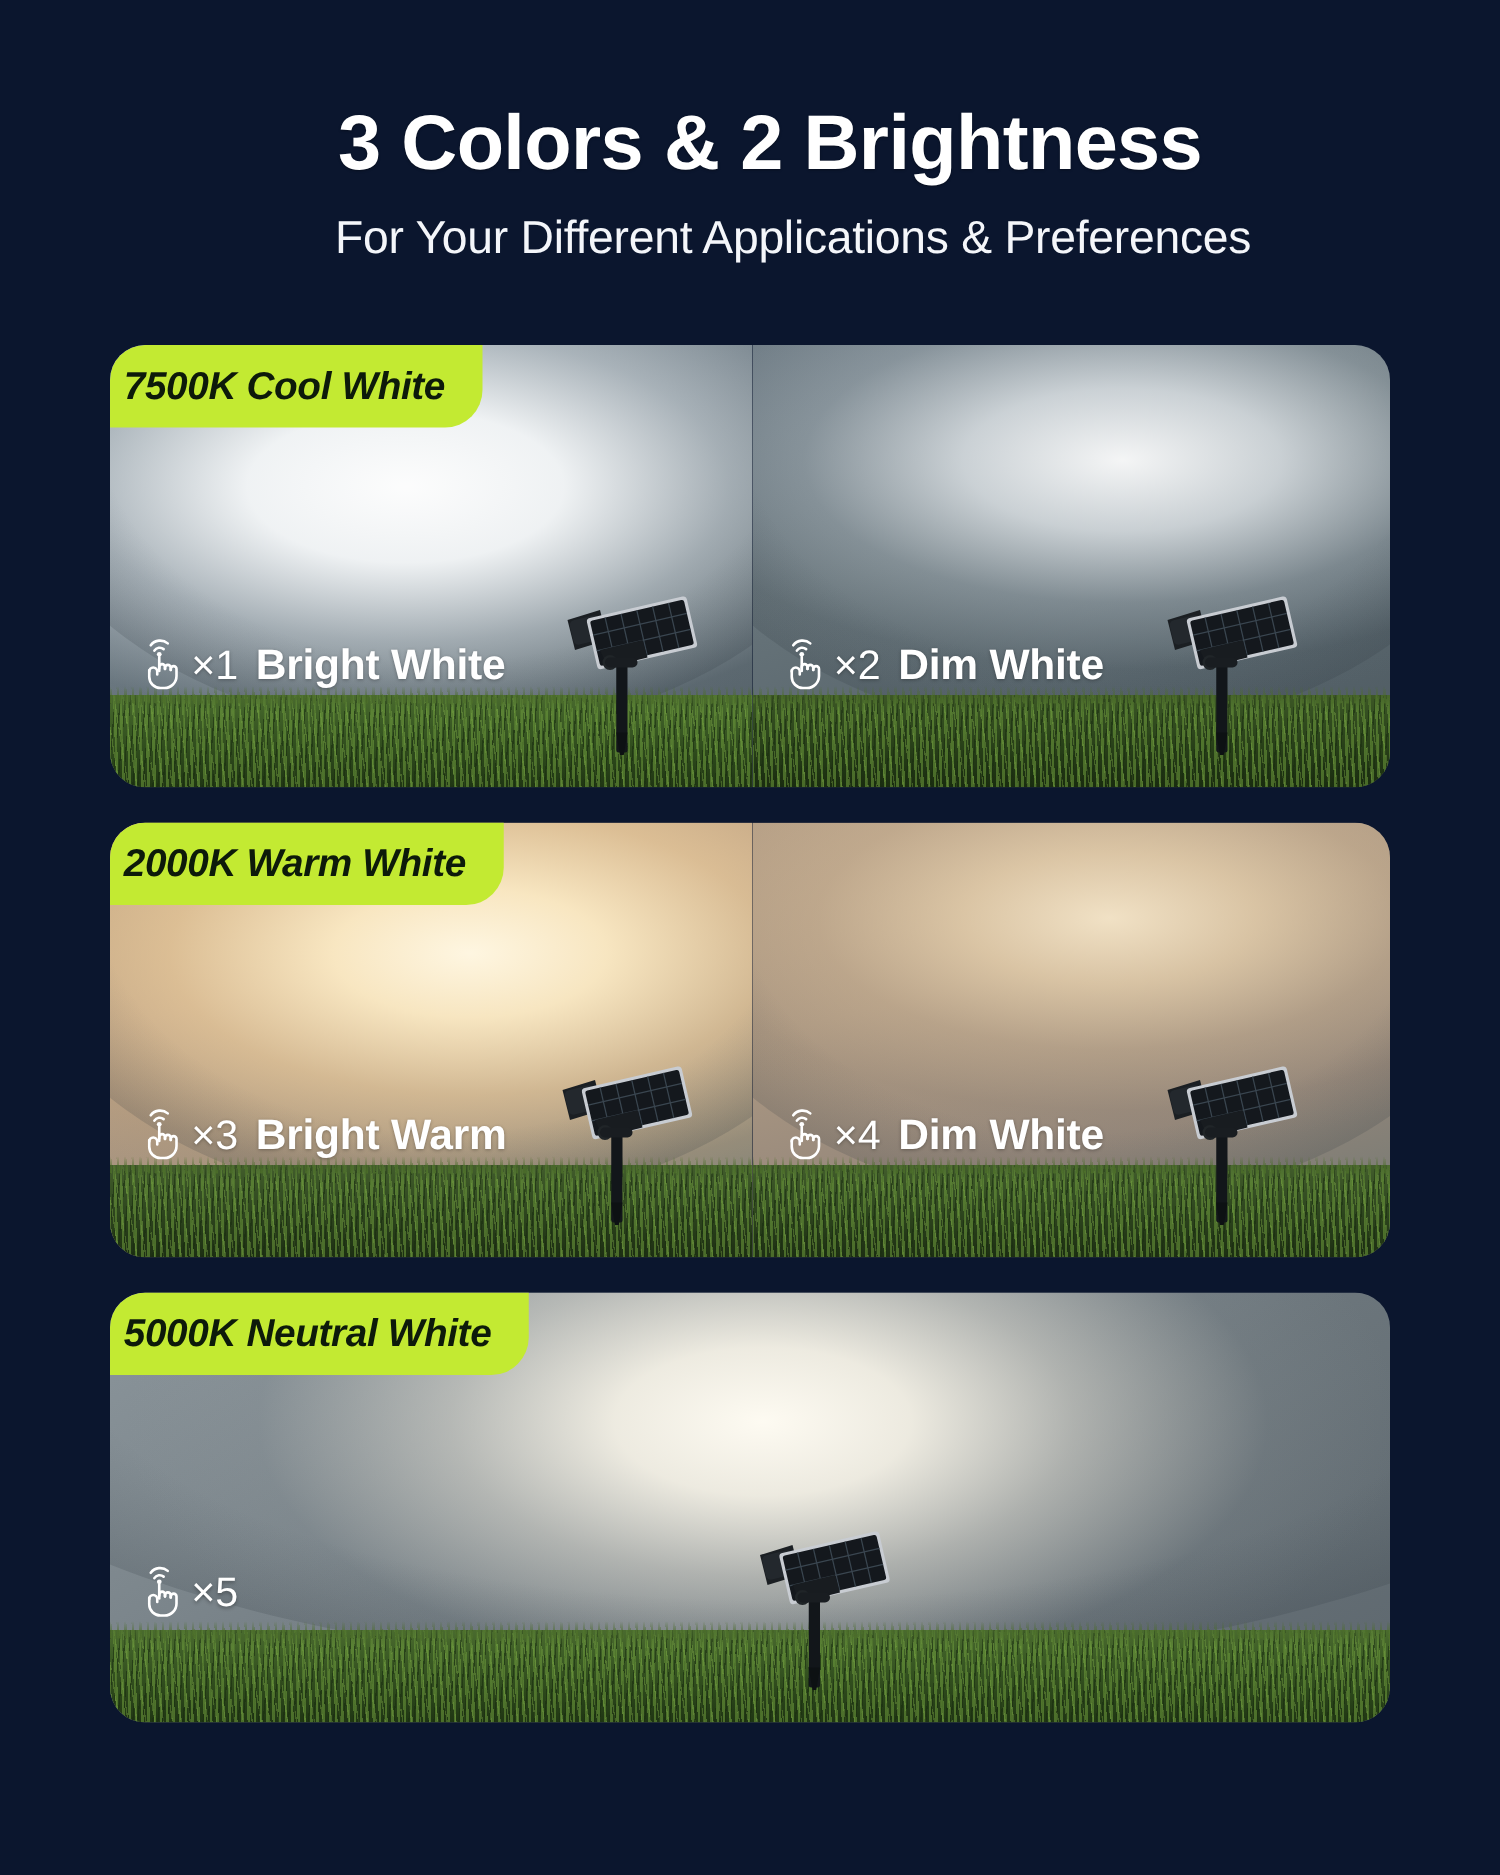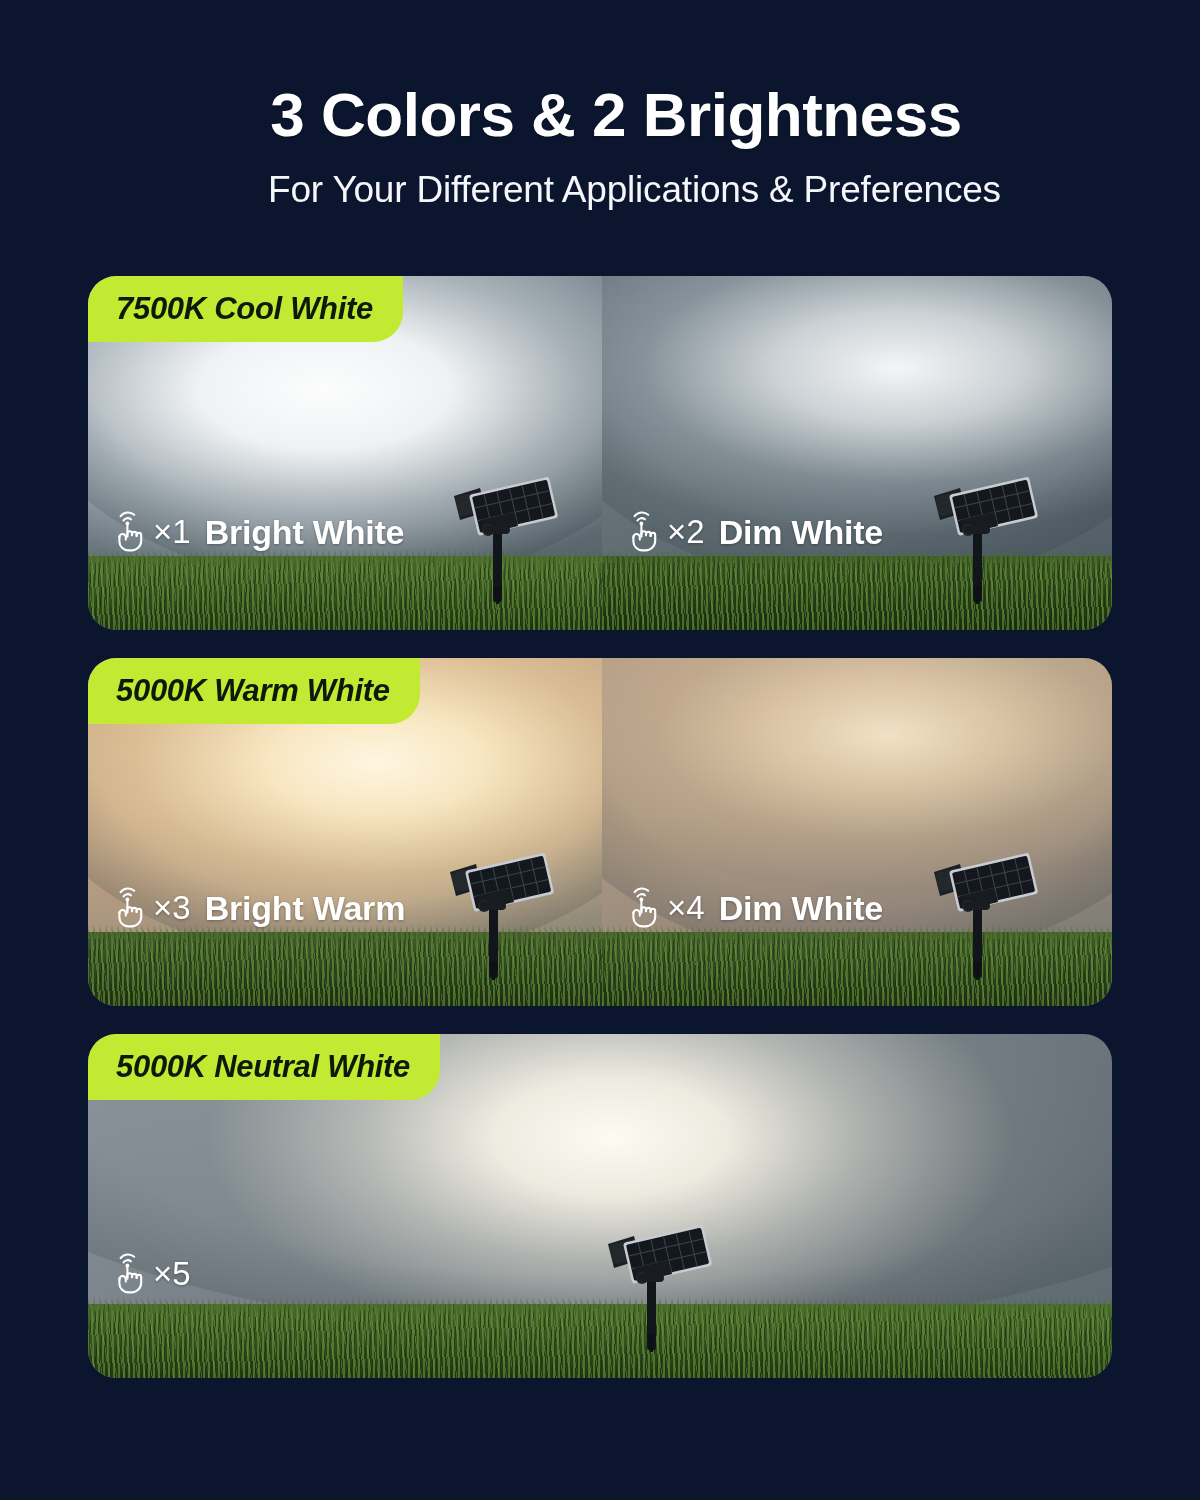--- a/index.html
+++ b/index.html
@@ -136,21 +136,21 @@
 
   
   .lamp { position:absolute; bottom:26px; width:120px; height:136px; }
   .lamp svg { width:100%; height:100%; display:block; }
 
   
   .badge {
     position:absolute; top:0; left:0;
     height:66px;
     display:flex; align-items:center;
-    padding:0 30px 0 28px;
+    padding:0 30px 0 11px;
     background:#c3ea32;
     border-bottom-right-radius:30px;
     border-top-left-radius:28px;
     z-index:6;
   }
   .badge-text {
     font-size:31px; font-weight:bold; font-style:italic;
     color:#0d1a0a; letter-spacing:-0.3px; white-space:nowrap;
   }
 
@@ -397,21 +397,21 @@
                 </g>
               </svg>
             </span>
             <span class="tap-count">×4</span>
             <span class="tap-name">Dim White</span>
           </div>
         </div>
 
       </div>
       <div class="badge">
-        <span class="badge-text">5000K Warm White</span>
+        <span class="badge-text">2000K Warm White</span>
       </div>
     </div>
 
     <div class="card row3">
       <div class="split">
         <div class="pane full">
           <div class="wall neutral-bright"></div>
           <div class="arc"></div>
           <div class="grass">
             <div class="grass-base"></div>

